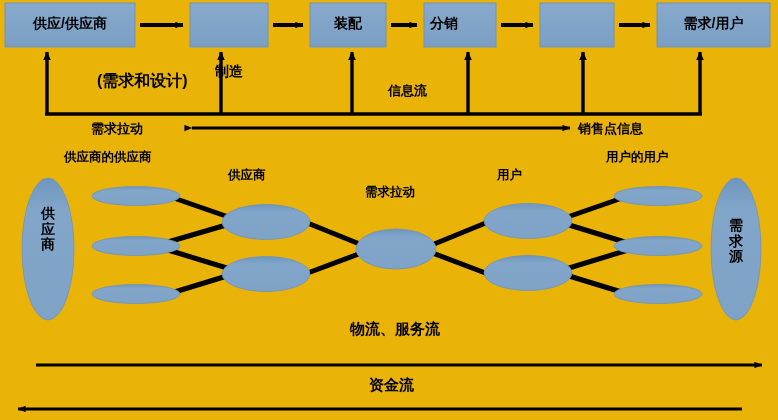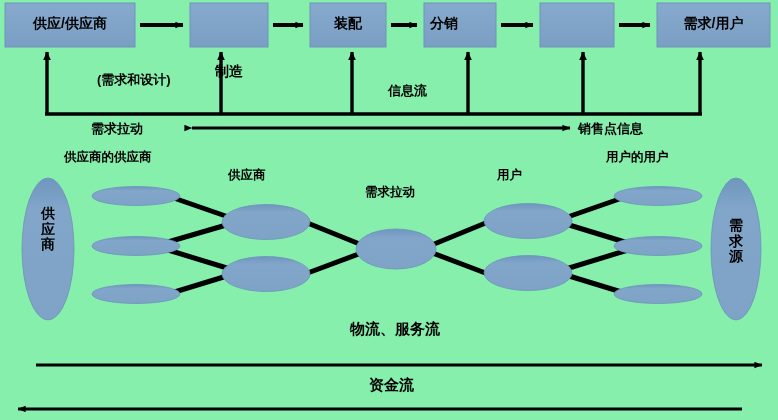--- a/index.html
+++ b/index.html
@@ -1,29 +1,29 @@
 <!DOCTYPE html>
 <html><head>
 <meta charset="utf-8">
 <style>
   html,body{margin:0;padding:0;background:#ffffff;}
   body{width:778px;height:420px;overflow:hidden;
        font-family:"Liberation Sans","DejaVu Sans",sans-serif;}
-  #stage{position:relative;width:778px;height:420px;background:#86efac;}
+  #stage{position:relative;width:778px;height:420px;background:#eab308;}
   #stage svg{position:absolute;left:0;top:0;width:778px;height:420px;}
 
   
   .txt{position:absolute;white-space:nowrap;color:#000;
        font-family:"Liberation Sans","DejaVu Sans",sans-serif;font-weight:bold;}
   .box-label{font-size:14px;text-align:center;}
   .flow-label{font-size:13px;}
   .node-label{font-size:12.5px;}
   .big-label{font-size:15px;}
   .vert{width:22px;text-align:center;line-height:1.12;font-size:14px;}
-  .paren{font-weight:bold;font-size:13px;}
+  .paren{font-weight:bold;font-size:16px;}
 </style>
 </head>
 <body>
 
 <div id="stage">
 
   <svg viewBox="0 0 778 420">
     <defs>
       <marker id="ar" markerWidth="9" markerHeight="9" refX="7.6" refY="3.2" orient="auto" markerUnits="userSpaceOnUse">
         <path d="M0,0 L8,3.2 L0,6.4 z" fill="#000"></path>

